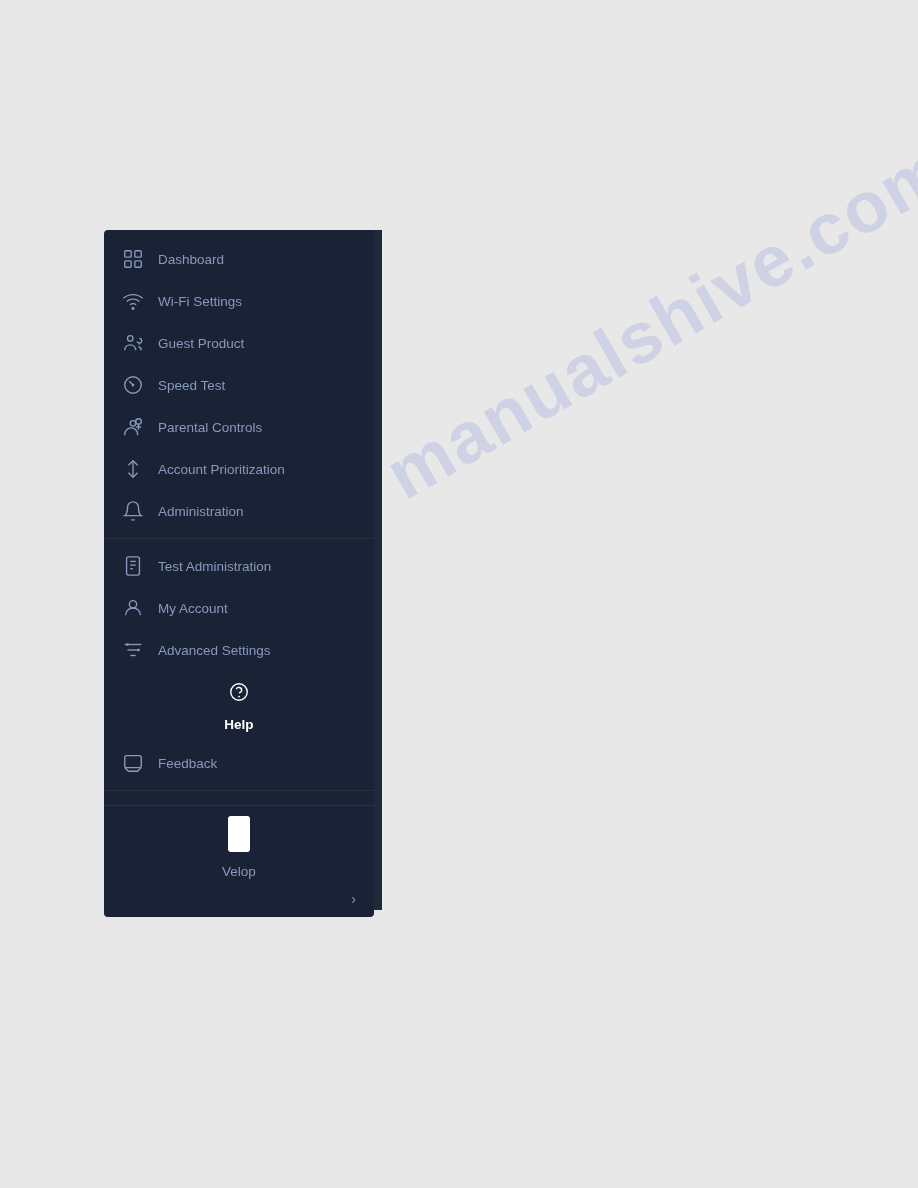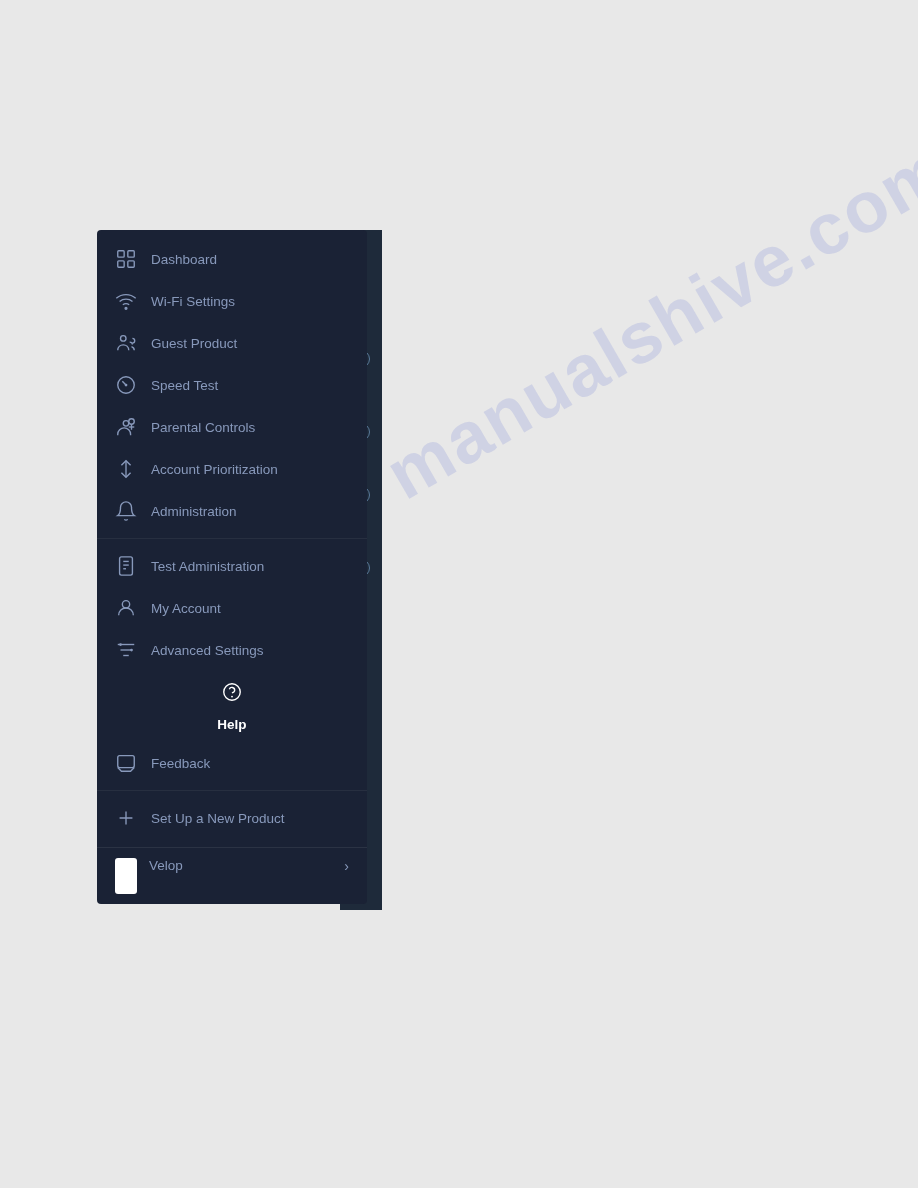--- a/index.html
+++ b/index.html
@@ -31,21 +31,21 @@
       white-space: nowrap;
       pointer-events: none;
       z-index: 10;
       letter-spacing: 2px;
     }
 
     
     .sidebar-panel {
       position: absolute;
       top: 230px;
-      left: 97px;
+      left: 104px;
       width: 270px;
       background: #1a2235;
       border-radius: 4px;
       overflow: hidden;
       display: flex;
       flex-direction: column;
     }
 
     
     .right-panel {
@@ -147,25 +147,26 @@
       height: 1px;
       background: rgba(255,255,255,0.06);
       margin: 6px 0;
     }
 
     
     .sidebar-footer {
       border-top: 1px solid rgba(255,255,255,0.08);
       padding: 10px 18px;
       display: flex;
-      align-items: flex-start;
+      align-items: center;
       gap: 12px;
       cursor: pointer;
       color: #8899bb;
       font-size: 13.5px;
+      flex-direction: column;
     }
 
     .footer-device-icon {
       width: 22px;
       height: 36px;
       background: #ffffff;
       border-radius: 3px;
       flex-shrink: 0;
     }
 
@@ -343,29 +344,20 @@
           <svg viewBox="0 0 24 24" fill="none" stroke="currentColor" stroke-width="1.5">
             <rect x="3" y="4" width="18" height="13" rx="2"></rect>
             <path d="M3 17l4 4h10l4-4"></path>
           </svg>
         </span>
         <span>Feedback</span>
       </li>
 
       <li class="nav-divider"></li>
 
-      <li class="nav-item">
-        <span class="icon">
-          <svg viewBox="0 0 24 24" fill="none" stroke="currentColor" stroke-width="1.5">
-            <line x1="12" y1="5" x2="12" y2="19"></line>
-            <line x1="5" y1="12" x2="19" y2="12"></line>
-          </svg>
-        </span>
-        <span>Set Up a New Product</span>
-      </li>
 
     </ul>
 
     <div class="sidebar-footer">
       <div class="footer-device-icon"></div>
       <span>Velop</span>
       <span class="footer-chevron">›</span>
     </div>
   </div>
 

